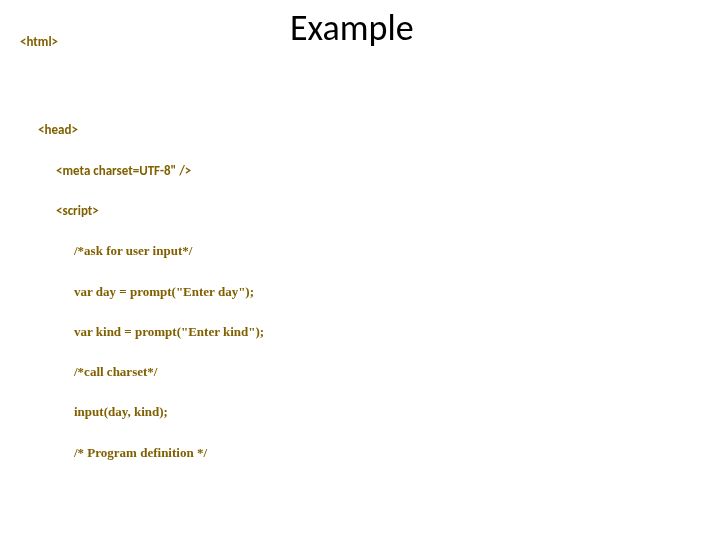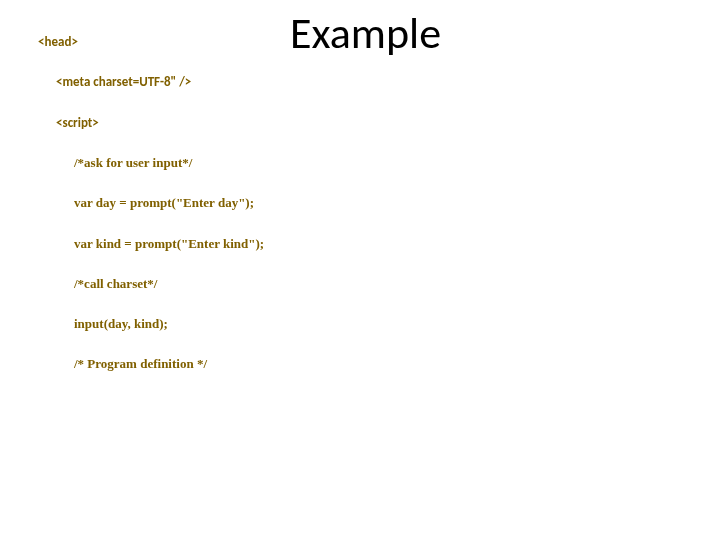--- a/index.html
+++ b/index.html
@@ -9,42 +9,43 @@
     height: 540px;
     box-sizing: border-box;
     font-family: "Segoe UI", Calibri, Arial, sans-serif;
     background: #fff;
     position: relative;
   }
   .title {
     position: absolute;
     top: 6px;
     left: 290px;
-    font-size: 44px;
+    font-size: 36px;
     color: #000;
     font-weight: 400;
   }
   .code {
     font-size: 13px;
     line-height: 1.55;
     font-weight: 700;
     color: #806000;
     white-space: pre;
     margin-top: 0;
   }
-  .ind1 { padding-left: 18px; }
+  .ind1 { padding-left: 18px; margin-top: 48px; }
   .ind2 { padding-left: 36px; }
   .ind3 { padding-left: 54px; font-family: Liberation Serif, serif; }
 </style>
 </head>
 <body>
 
 <div class="title">Example</div>
 
 <div class="code">
+<div>&lt;html&gt;</div>
 <div class="ind1">&lt;head&gt;</div>
 <div class="ind2">&lt;meta charset=UTF-8" /&gt;</div>
 <div class="ind2">&lt;script&gt;</div>
 <div class="ind3">/*ask for user input*/</div>
 <div class="ind3">var day = prompt("Enter day");</div>
 <div class="ind3">var kind = prompt("Enter kind");</div>
 <div class="ind3">/*call charset*/</div>
 <div class="ind3">input(day, kind);</div>
 <div class="ind3">/* Program definition */</div>
 

